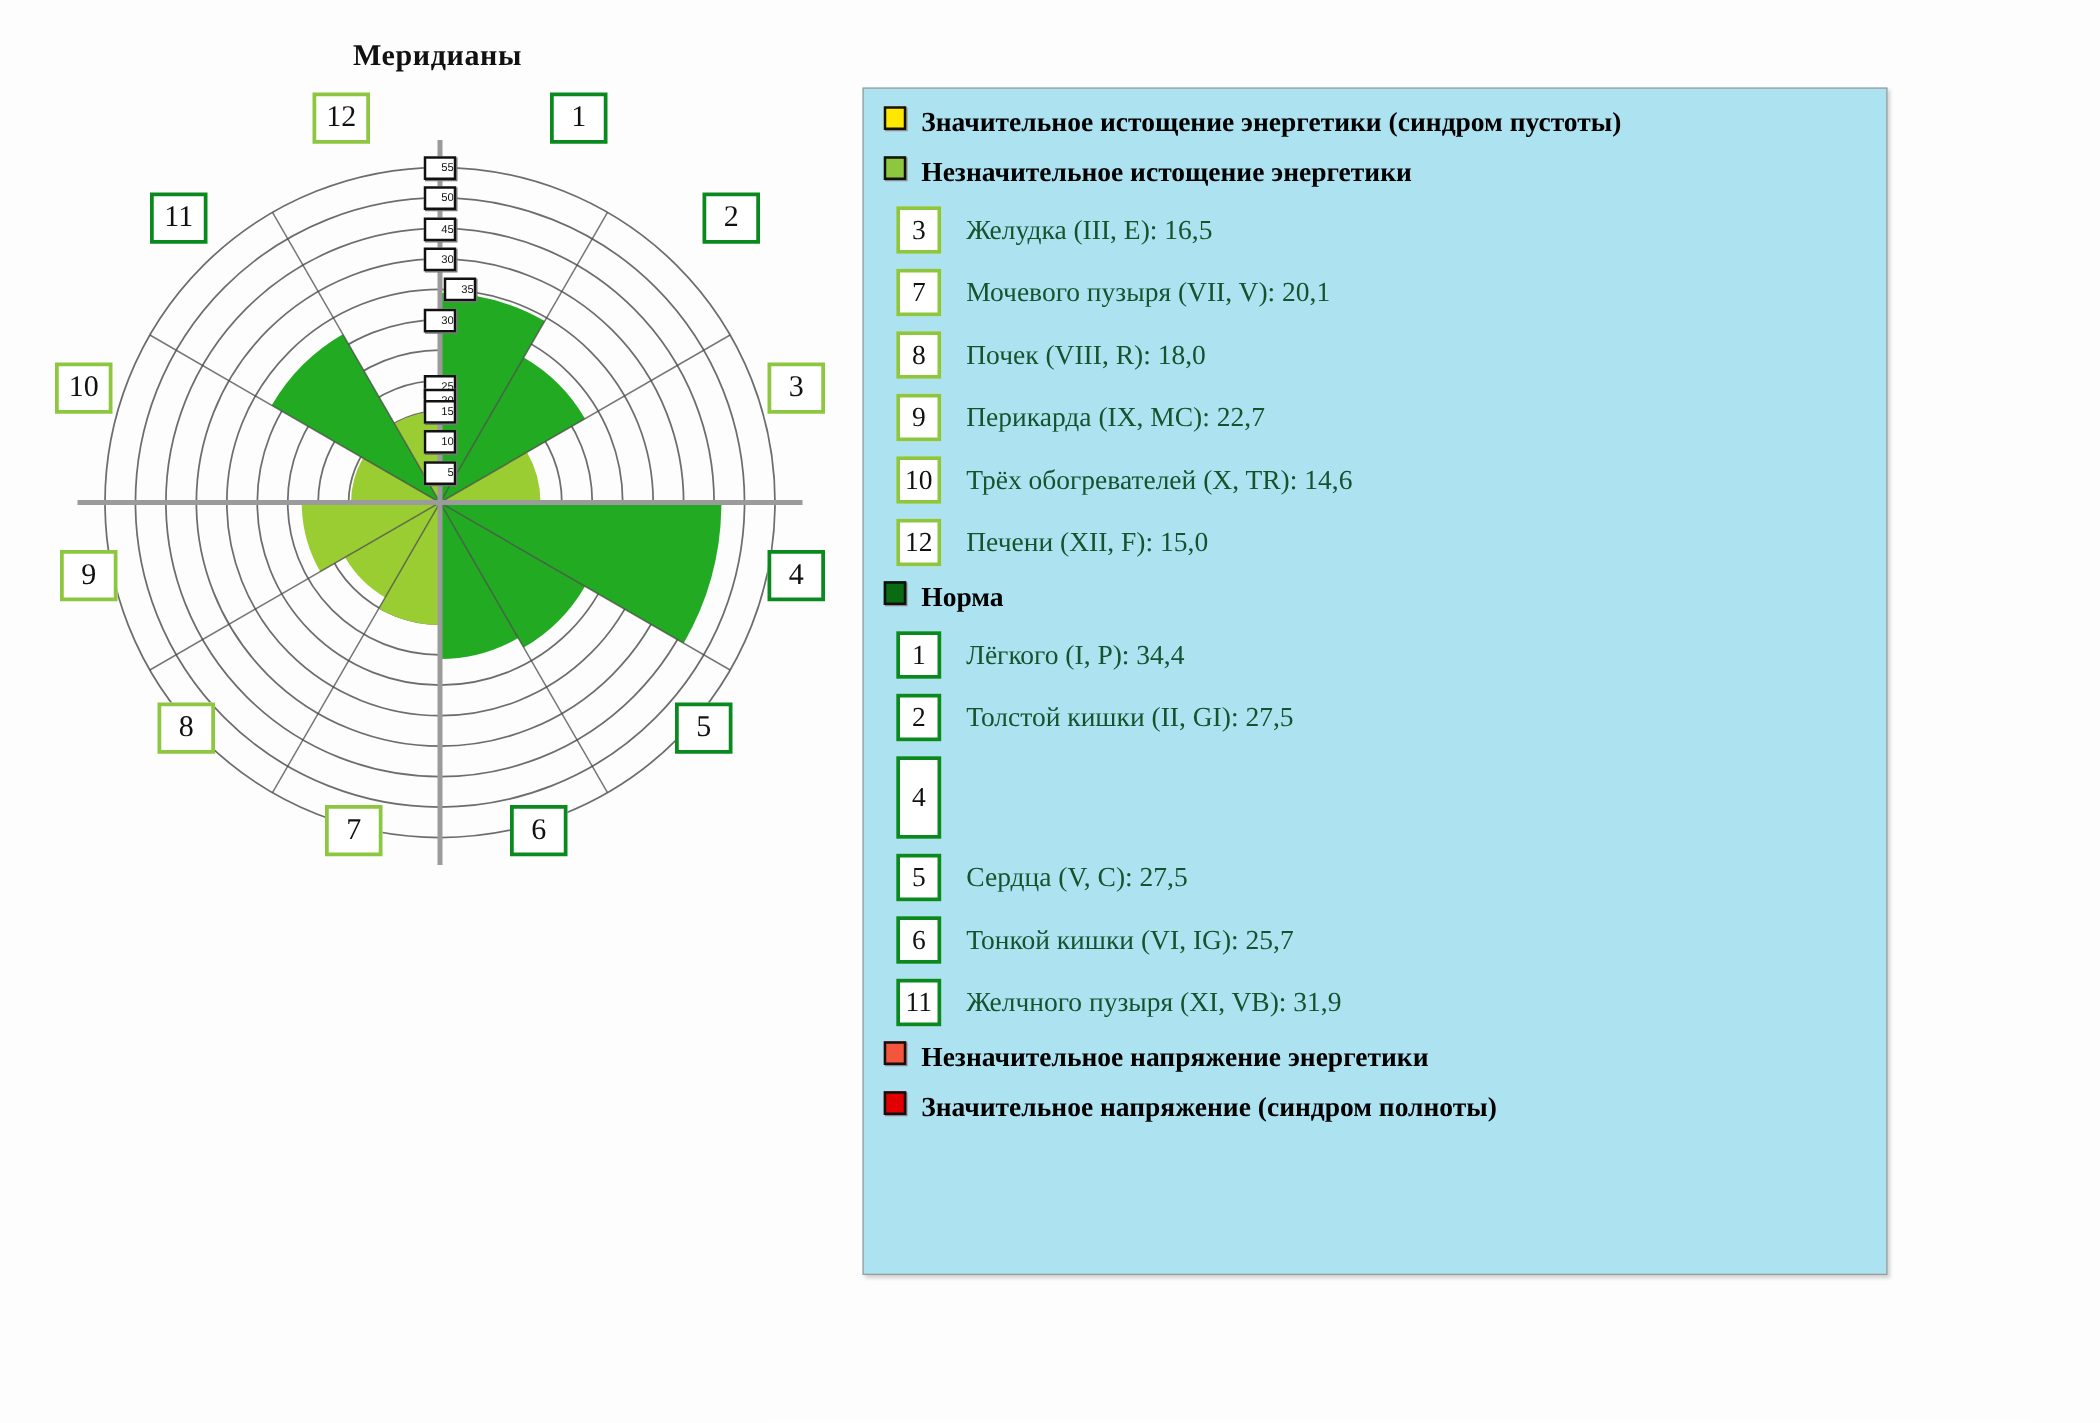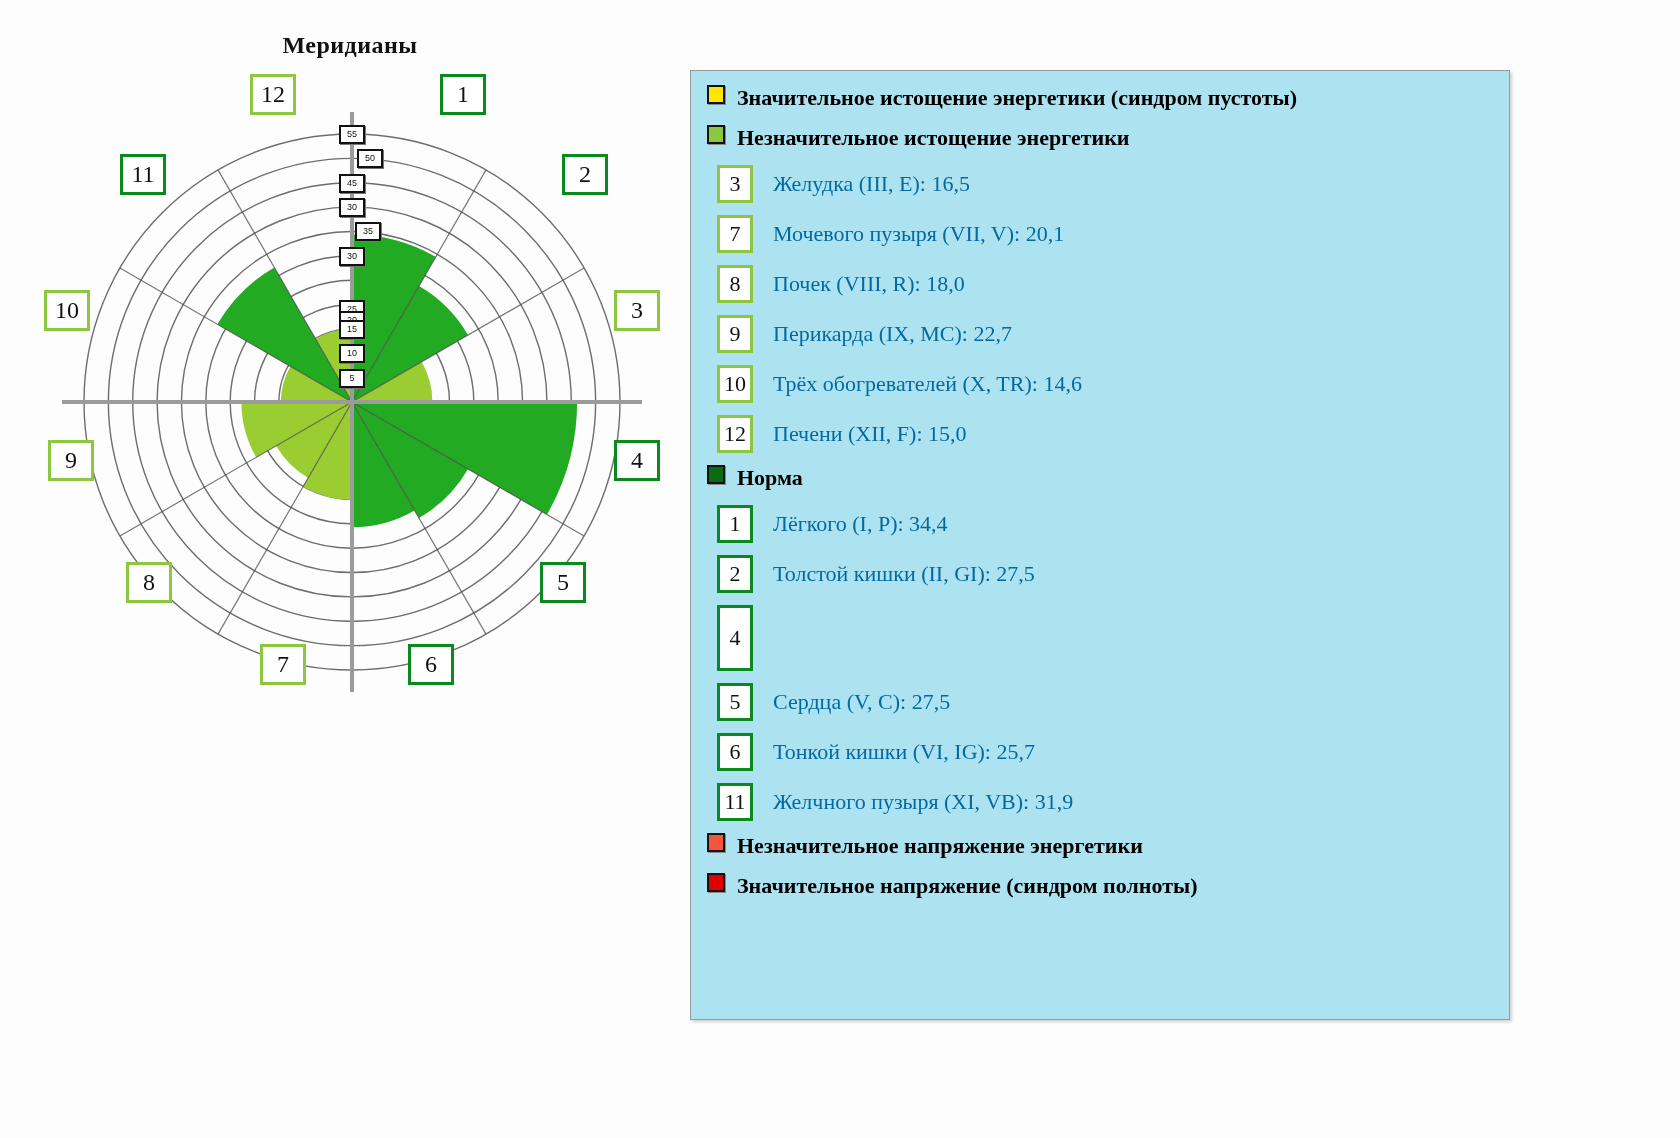--- a/index.html
+++ b/index.html
@@ -38,21 +38,21 @@
 
   
   .tick-chip{
     position:absolute;
     width:26px;height:19px;
     background:#ffffff;
     border:2px solid #111;
     box-shadow:1px 1px 0 #777;
     font-size:9px;
     line-height:15px;
-    text-align:center;
+    text-align:right;
     font-family:"Liberation Sans", sans-serif;
     color:#111;
     overflow:hidden;
     box-sizing:border-box;
   }
 
   
   #legend-panel{
     position:absolute;left:690px;top:70px;width:820px;height:950px;
     background:#ADE2F0;
@@ -90,21 +90,21 @@
     font-size:22px;
     line-height:32px;
     text-align:center;
     font-family:"Liberation Serif", serif;
     box-sizing:border-box;
   }
   .legend-row.norm .row-badge{border-color:#0a8a1e;}
   .row-text{
     margin-left:20px;
     font-size:22px;
-    color:#0369a1;
+    color:#14532d;
     font-family:"Liberation Serif", serif;
     white-space:pre-line;
     line-height:30px;
   }
   .legend-row.two-line .row-badge{line-height:60px;height:66px;}
 </style>
 </head>
 <body>
 
 <div id="root">
@@ -153,21 +153,21 @@
             <line x1="310" y1="310" x2="42" y2="310.00000000000006" stroke="#4a4a4a" stroke-width="1.2" opacity=".75"></line>
             <line x1="310" y1="310" x2="77.90519178577046" y2="175.99999999999997" stroke="#4a4a4a" stroke-width="1.2" opacity=".75"></line>
             <line x1="310" y1="310" x2="175.9999999999999" y2="77.90519178577051" stroke="#4a4a4a" stroke-width="1.2" opacity=".75"></line>
           </g>
         <g id="cross-layer">
             <line x1="20" y1="310" x2="600" y2="310" stroke="#9b9b9b" stroke-width="4"></line>
             <line x1="310" y1="20" x2="310" y2="600" stroke="#9b9b9b" stroke-width="4"></line>
           </g>
       </svg>
     <div class="tick-chip" style="left: 297px; top: 33px;">55</div>
-        <div class="tick-chip" style="left: 315px; top: 57.3636px;">50</div>
+        <div class="tick-chip" style="left: 297px; top: 57.3636px;">50</div>
         <div class="tick-chip" style="left: 297px; top: 81.7273px;">45</div>
         <div class="tick-chip" style="left: 297px; top: 106.091px;">30</div>
         <div class="tick-chip" style="left: 297px; top: 130.455px; margin-left: 16px;">35</div>
         <div class="tick-chip" style="left: 297px; top: 154.818px;">30</div>
         <div class="tick-chip" style="left: 297px; top: 179.182px; margin-top: 29px;">25</div>
         <div class="tick-chip" style="left: 297px; top: 219px;">20</div>
         <div class="tick-chip" style="left: 297px; top: 227.909px;">15</div>
         <div class="tick-chip" style="left: 297px; top: 252.273px;">10</div>
         <div class="tick-chip" style="left: 297px; top: 276.636px;">5</div>
         <div class="axis-badge norm" style="left: 398px; top: -18px;">1</div>

